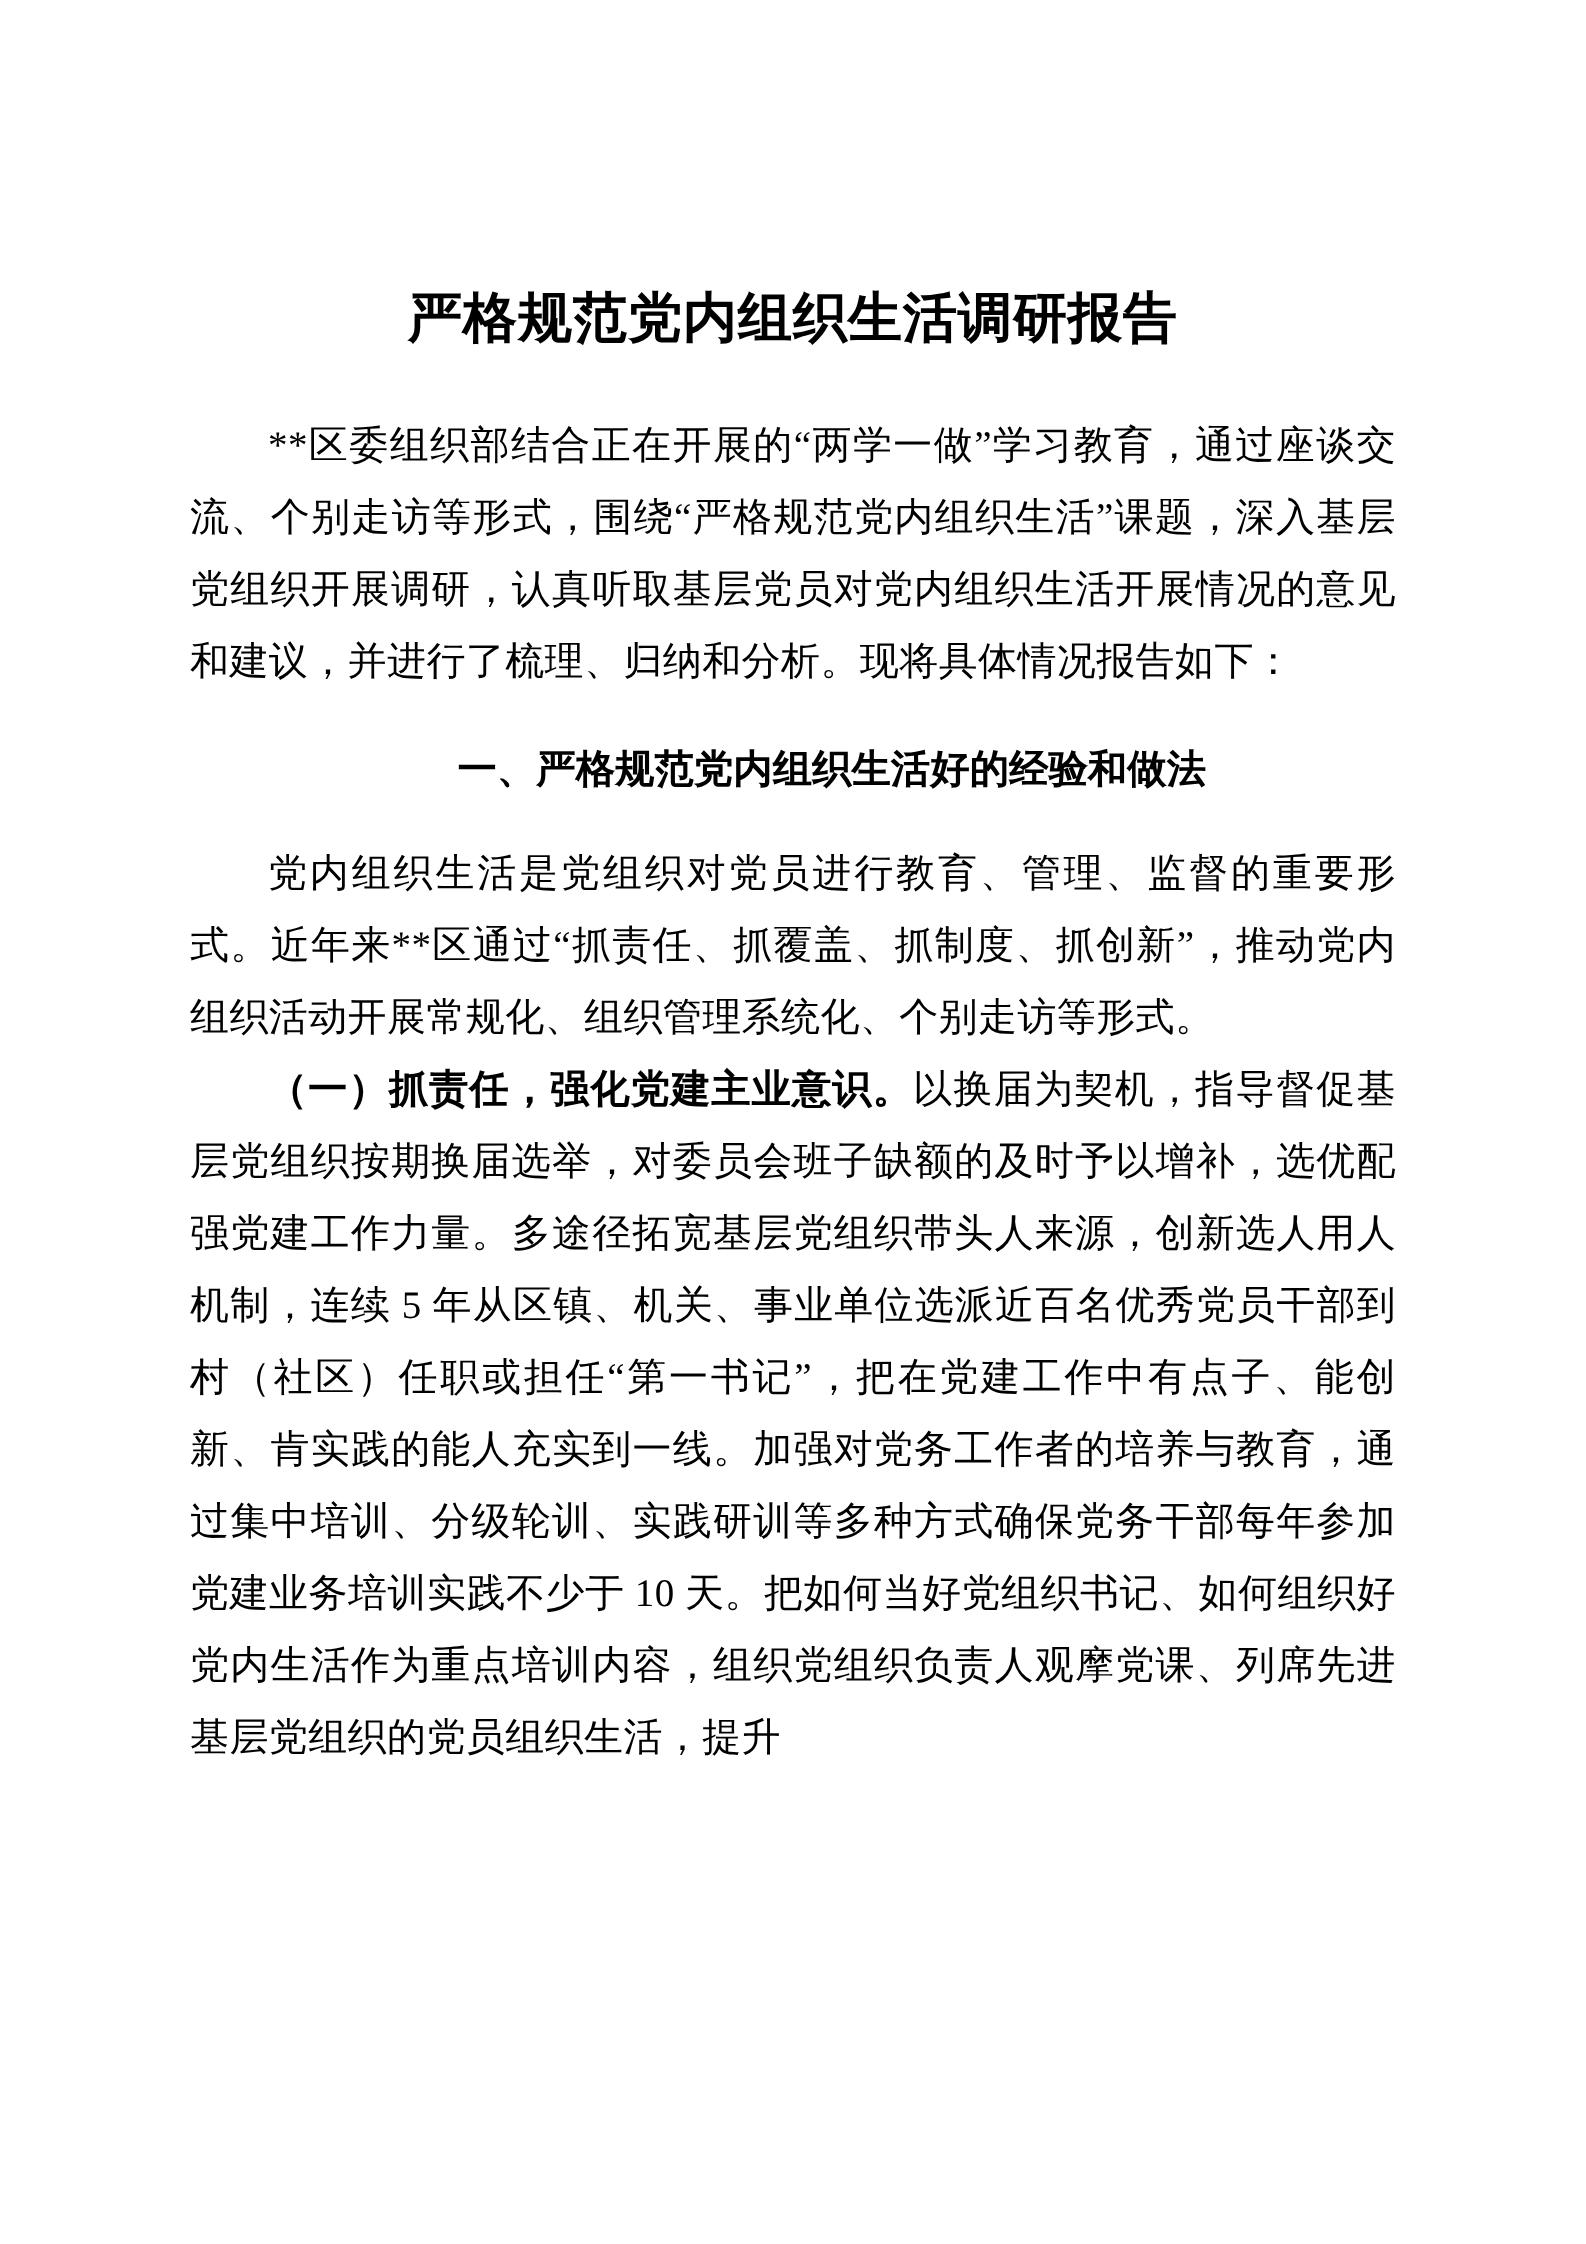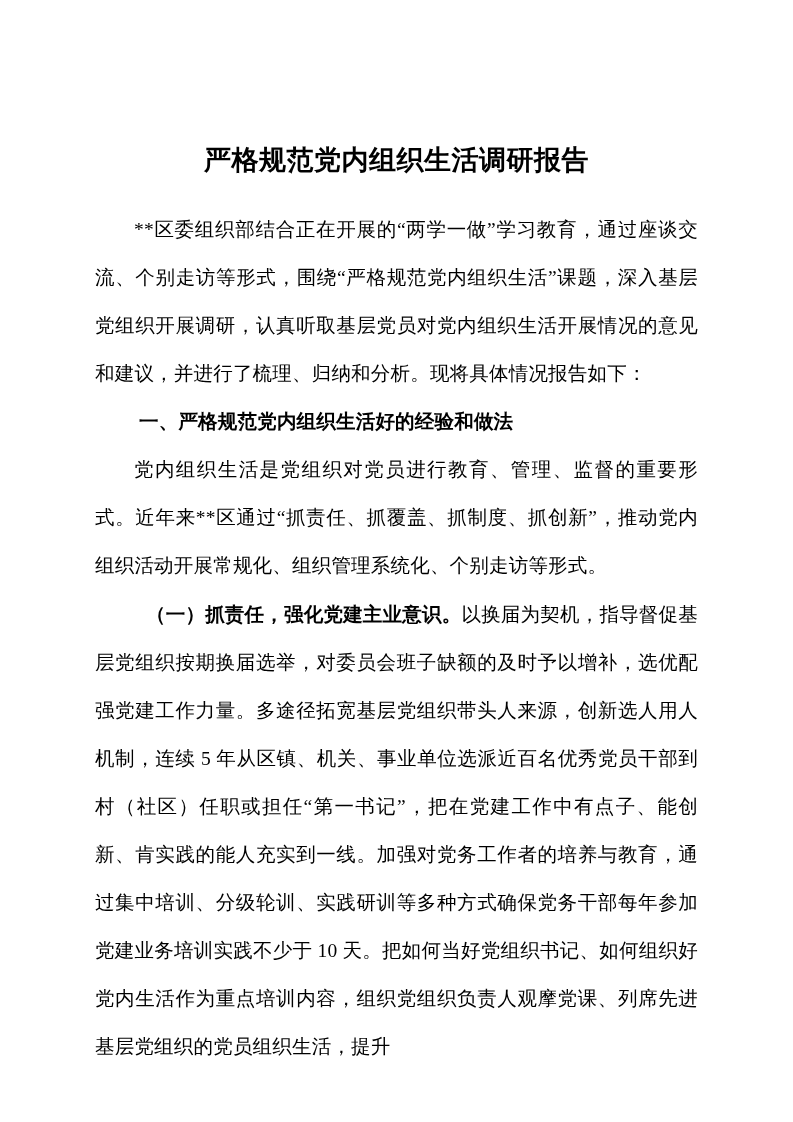--- a/index.html
+++ b/index.html
@@ -26,40 +26,40 @@
     font-family: "DejaVu Sans", "Liberation Sans", sans-serif;
     font-weight: bold;
     font-size: 27px;
     line-height: 40px;
     text-align: center;
     letter-spacing: 0.5px;
     margin: 28px 0 26px 0;
   }
   .body-text {
     font-size: 19.5px;
-    line-height: 48px;
+    line-height: 36px;
     text-align: justify;
     text-justify: inter-ideograph;
     text-indent: 2em;
     margin: 0;
     letter-spacing: 0.2px;
   }
   .heading-2 {
     font-family: "DejaVu Sans", "Liberation Sans", sans-serif;
     font-weight: bold;
     font-size: 19.5px;
     line-height: 37.5px;
     text-indent: 2em;
-    margin: 5px;
+    margin: 16px;
     letter-spacing: 0.2px;
+    text-align: center;
   }
   .lead-in {
-    font-family: Liberation Sans, sans-serif;
+    font-family: Liberation Mono, monospace;
     font-weight: bold;
-    margin-left: 12px;
   }
 </style>
 </head>
 <body>
 
 <div class="page">
 
   <h1 class="doc-title">严格规范党内组织生活调研报告</h1>
 
   <p class="body-text">**区委组织部结合正在开展的“两学一做”学习教育，通过座谈交流、个别走访等形式，围绕“严格规范党内组织生活”课题，深入基层党组织开展调研，认真听取基层党员对党内组织生活开展情况的意见和建议，并进行了梳理、归纳和分析。现将具体情况报告如下：</p>

